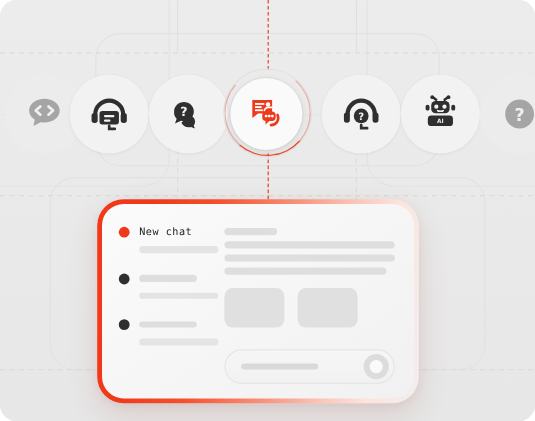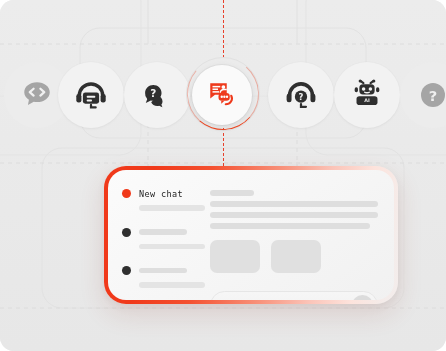--- a/index.html
+++ b/index.html
@@ -93,25 +93,24 @@
     border-left: 1.6px dashed #e8402a;
   }
   .red-dash.lower {
     top: 128px;
     height: 48px;
   }
 
   
   .card-wrap {
     position: absolute;
-    left: 108px;
+    left: 85px;
     top: 170px;
     width: 260px;
-    height: 130px;
-    padding-left: 26px;
+    height: 162px;
   }
   .card-border {
     position: absolute;
     inset: -4px;
     border-radius: 22px;
     background: linear-gradient(100deg,
         #f0391a 0%,
         #f0391a 16%,
         #f4502f 34%,
         #f8917a 56%,

